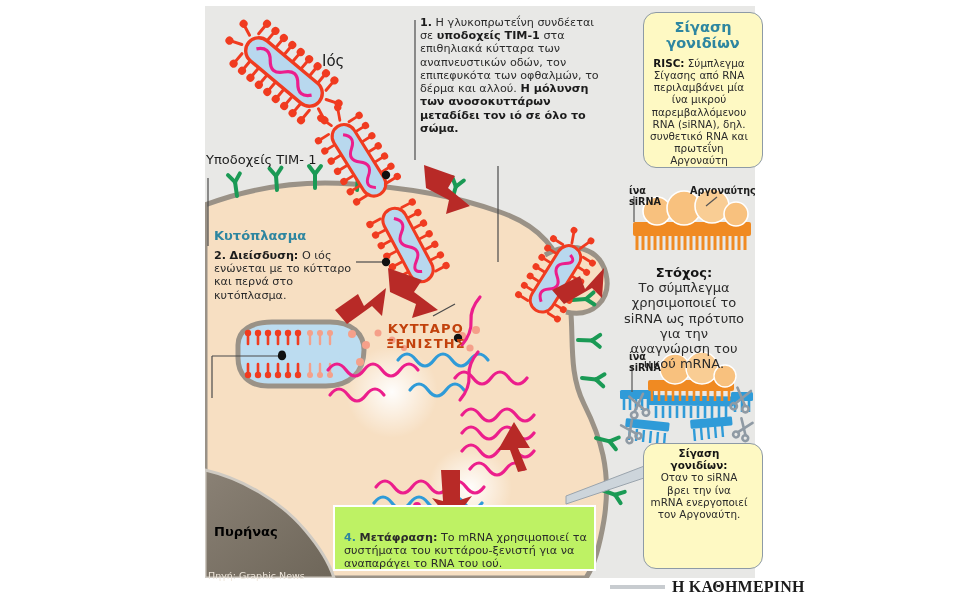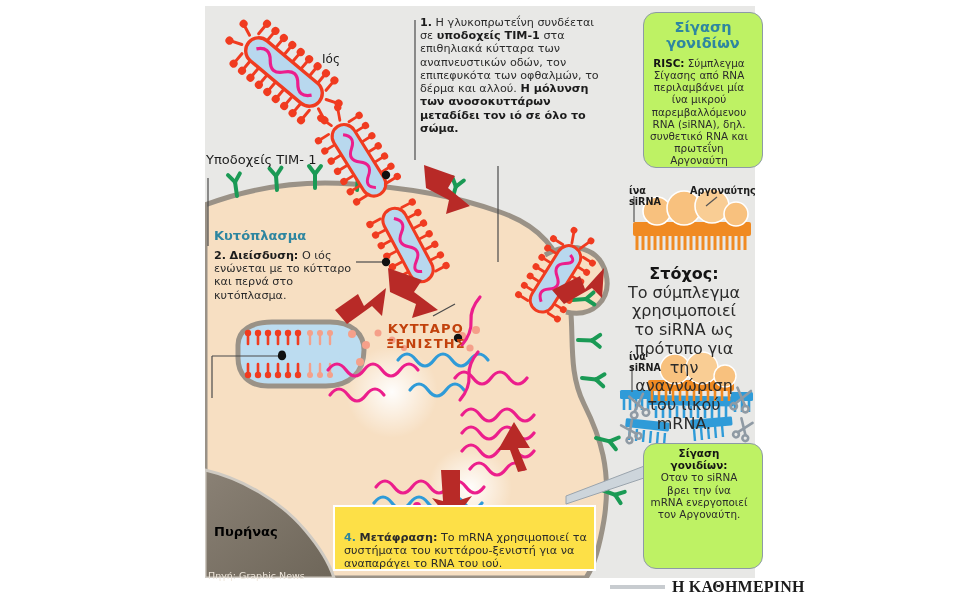--- a/index.html
+++ b/index.html
@@ -29,54 +29,54 @@
   .txt{position:absolute;color:#2b2b2b;line-height:1.18;}
   .txt b{color:#1b1b1b;}
   .num{color:#2e86a0;font-weight:bold;}
 
   .t1{left:420px;top:16px;width:180px;font-size:11.2px;}
   .t5{left:503px;top:168px;width:92px;font-size:11.2px;}
   .t2{left:214px;top:249px;width:150px;font-size:11.2px;}
   .t3{left:214px;top:402px;width:205px;font-size:11.2px;}
 
   .lbl{position:absolute;font-size:11.5px;color:#1b1b1b;}
-  .lbl-ios{left:322px;top:52px;font-size:12px;}
+  .lbl-ios{left:322px;top:52px;font-size:15px;}
   .lbl-tim{left:206px;top:152px;font-size:13px;}
   .lbl-cyto{left:214px;top:228px;font-size:13px;font-weight:bold;color:#2e86a0;}
   .lbl-host{left:386px;top:322px;font-size:13px;font-weight:bold;color:#c2410c;
             letter-spacing:1.2px;line-height:1.15;text-align:center;}
   .lbl-nucleus{left:214px;top:524px;font-size:13px;font-weight:bold;color:#000000;text-align:center;}
   .lbl-source{left:208px;top:570px;font-size:9.5px;color:#efe7dc;}
 
   
   .box4{
     position:absolute;left:333px;top:505px;width:263px;height:66px;
-    background:#fde047;border:2.5px solid #ffffff;box-sizing:border-box;
+    background:#bef264;border:2.5px solid #ffffff;box-sizing:border-box;
   }
   .box4 .b4txt{position:absolute;left:9px;top:24px;width:248px;font-size:11.2px;line-height:1.18;color:#2b2b2b;}
 
   
   .card{
-    position:absolute;background:#bef264;border:1.6px solid #8d9aa6;border-radius:13px;
+    position:absolute;background:#fef9c3;border:1.6px solid #8d9aa6;border-radius:13px;
     box-sizing:border-box;
   }
   .card-top{left:643px;top:12px;width:120px;height:156px;}
   .card-bot{left:643px;top:443px;width:120px;height:126px;}
   .card h3{
     margin:0;padding:7px 4px 2px 4px;text-align:center;color:#2e86a0;
     font-size:14.5px;font-weight:bold;line-height:1.1;
   }
   .card p{
     margin:0;padding:3px 14px 0 6px;text-align:center;font-size:10.4px;
     line-height:1.17;color:#2b2b2b;
   }
   .card p b{color:#141414;}
 
   .side-txt{
-    position:absolute;text-align:center;font-size:16px;line-height:1.17;color:#2b2b2b;
+    position:absolute;text-align:center;font-size:13px;line-height:1.17;color:#2b2b2b;
   }
   .st-stoxos{left:620px;top:265px;width:128px;}
   .st-stoxos b{color:#141414;}
 
   .minilbl{position:absolute;font-size:9.6px;font-weight:bold;color:#1b1b1b;line-height:1.1;}
   .ml-a{left:629px;top:186px;}
   .ml-b{left:690px;top:186px;font-weight:bold;}
   .ml-c{left:629px;top:352px;}
 
   

